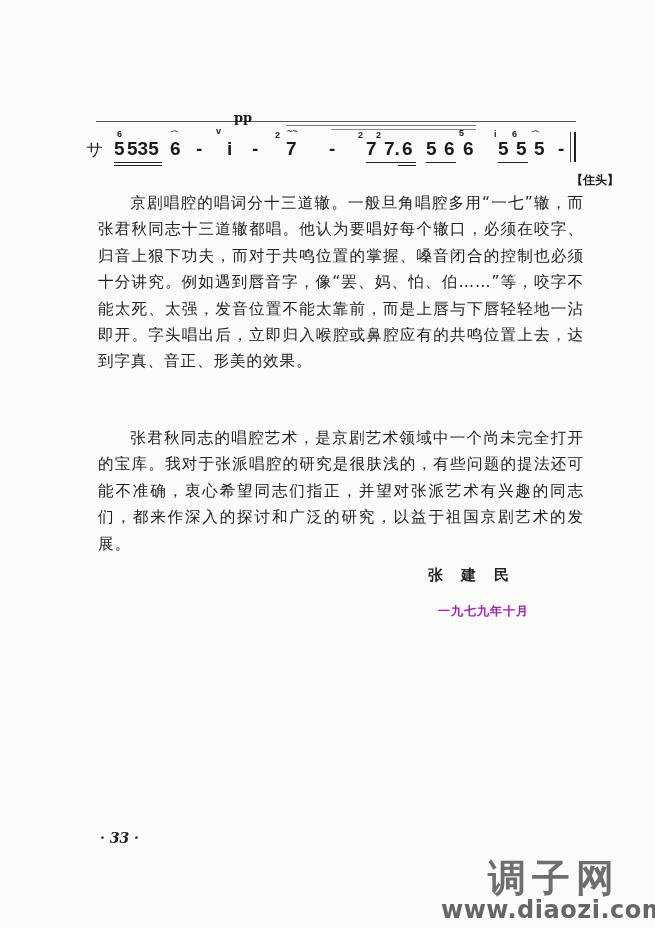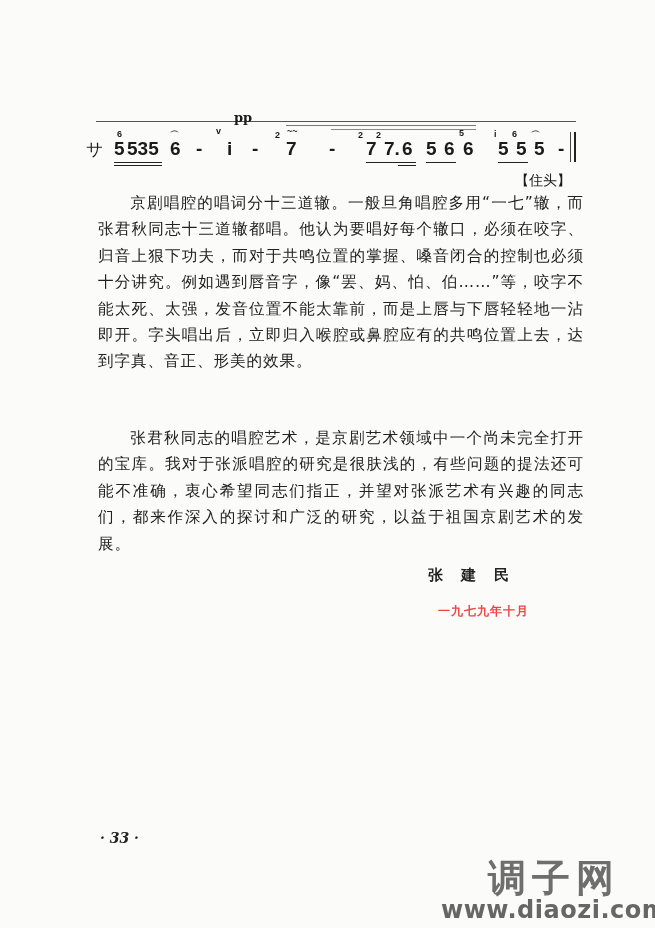--- a/index.html
+++ b/index.html
@@ -16,37 +16,37 @@
     .dyn-line { position:absolute; left:10px; top:11px; width:480px; height:1px; background:#555; }
     .dyn-line2 { position:absolute; left:200px; top:15px; width:190px; height:1px; background:#777; }
     .dyn-line3 { position:absolute; left:245px; top:19px; width:145px; height:1px; background:#888; }
     .pp { position:absolute; left:148px; top:0px; font-weight:bold; font-size:13px; font-family:"DejaVu Serif", serif; }
     .notes { position:absolute; left:0; top:28px; white-space:nowrap; font-family:"Liberation Sans", sans-serif; font-weight:bold; font-size:19px; }
     .note { position:absolute; top:0; }
     .sup { position:absolute; font-size:9px; font-weight:bold; }
     .uline { position:absolute; height:1px; background:#222; }
     .barline { position:absolute; left:488px; top:22px; width:2px; height:30px; background:#222; }
     .barline2 { position:absolute; left:484px; top:22px; width:1px; height:30px; background:#444; }
-    .zhutou { position:absolute; left:515px; top:172px; font-size:14px; font-weight:normal; font-family:"DejaVu Sans", sans-serif; }
+    .zhutou { position:absolute; left:571px; top:172px; font-size:12px; font-weight:bold; font-family:"DejaVu Sans", sans-serif; }
 
     
     .para {
       position:absolute; left:98px; width:486px;
       font-family:"DejaVu Sans", sans-serif;
       font-size:15.6px; line-height:26.4px;
       letter-spacing:0.9px;
       text-align:justify;
       color:#222;
     }
     .para .indent { display:inline-block; width:32px; }
     .p1 { top:190px; }
     .p2 { top:425px; }
 
     .author { position:absolute; left:428px; top:566px; font-family:Liberation Sans, sans-serif; font-size:15px; letter-spacing:18px; font-weight:bold; color:#222; }
-    .date { position:absolute; left:438px; top:603px; font-family:"DejaVu Sans", sans-serif; font-size:12px; font-weight:bold; letter-spacing:1px; color:#ef4444; }
+    .date { position:absolute; left:438px; top:603px; font-family:"DejaVu Sans", sans-serif; font-size:12px; font-weight:bold; letter-spacing:1px; color:#a21caf; }
 
     .pagenum { position:absolute; left:100px; top:830px; font-family:"DejaVu Serif", serif; font-style:italic; font-weight:bold; font-size:14px; color:#222; }
 
     .wm-cn { position:absolute; left:488px; top:853px; font-family:"DejaVu Sans", sans-serif; font-weight:bold; font-size:38px; letter-spacing:6px; color:#6e6e6e; }
     .wm-url { position:absolute; left:441px; top:896px; font-family:"DejaVu Sans", sans-serif; font-size:24px; font-weight:bold; color:#666; letter-spacing:0.5px; }
   </style>
 </head>
 <body>
 
 <div class="page">

